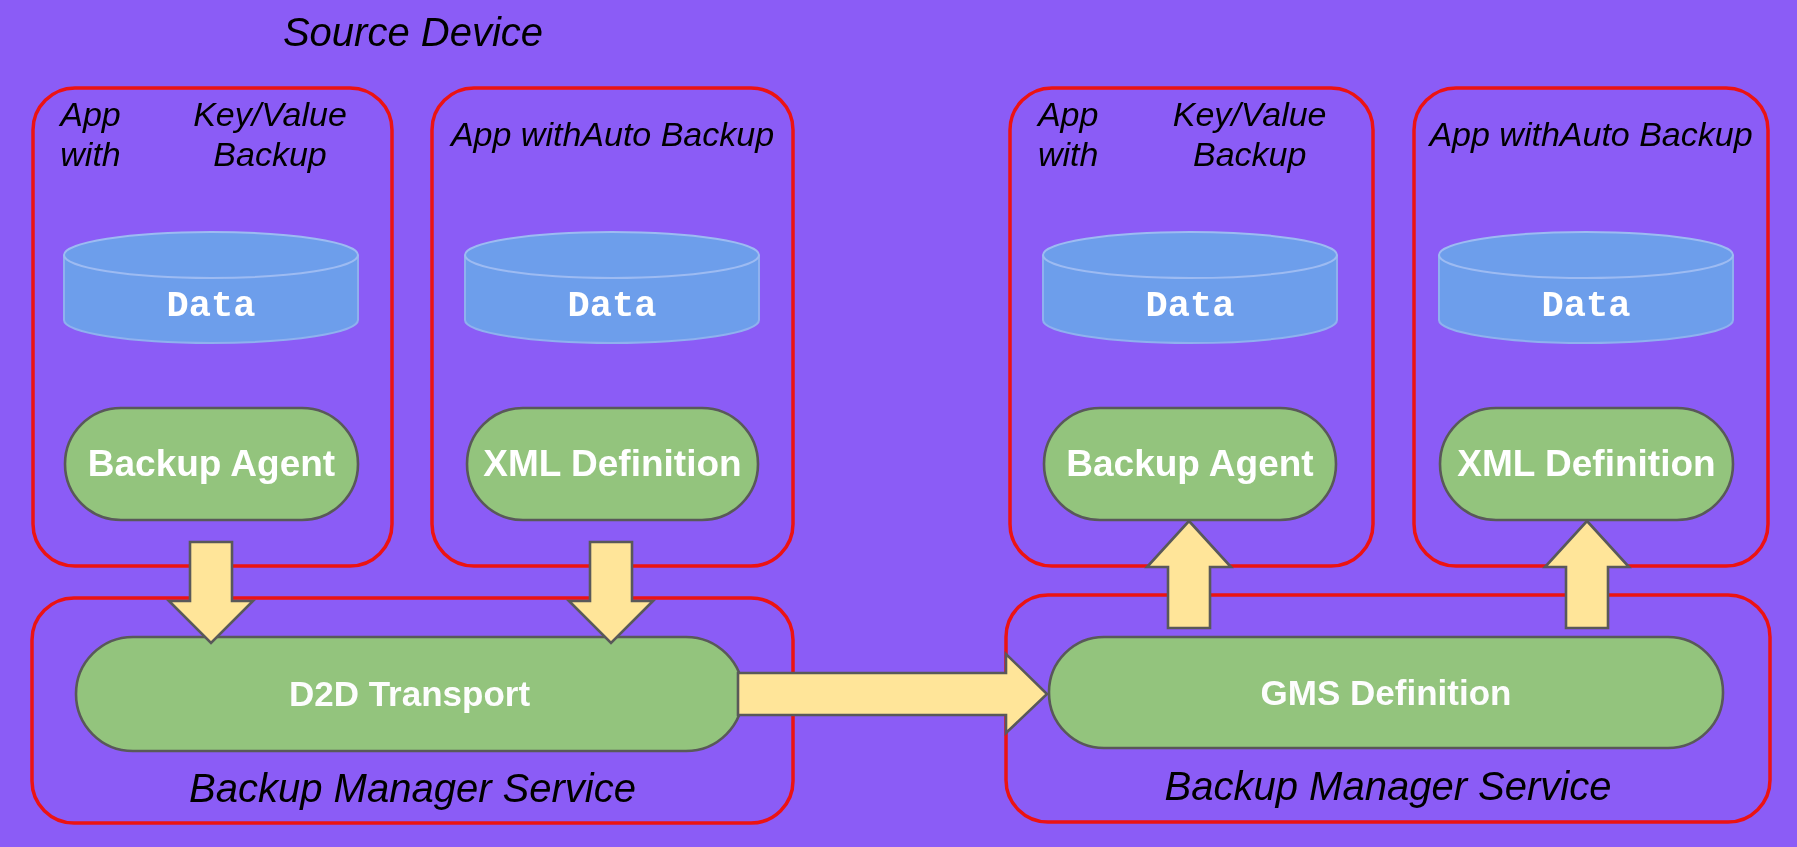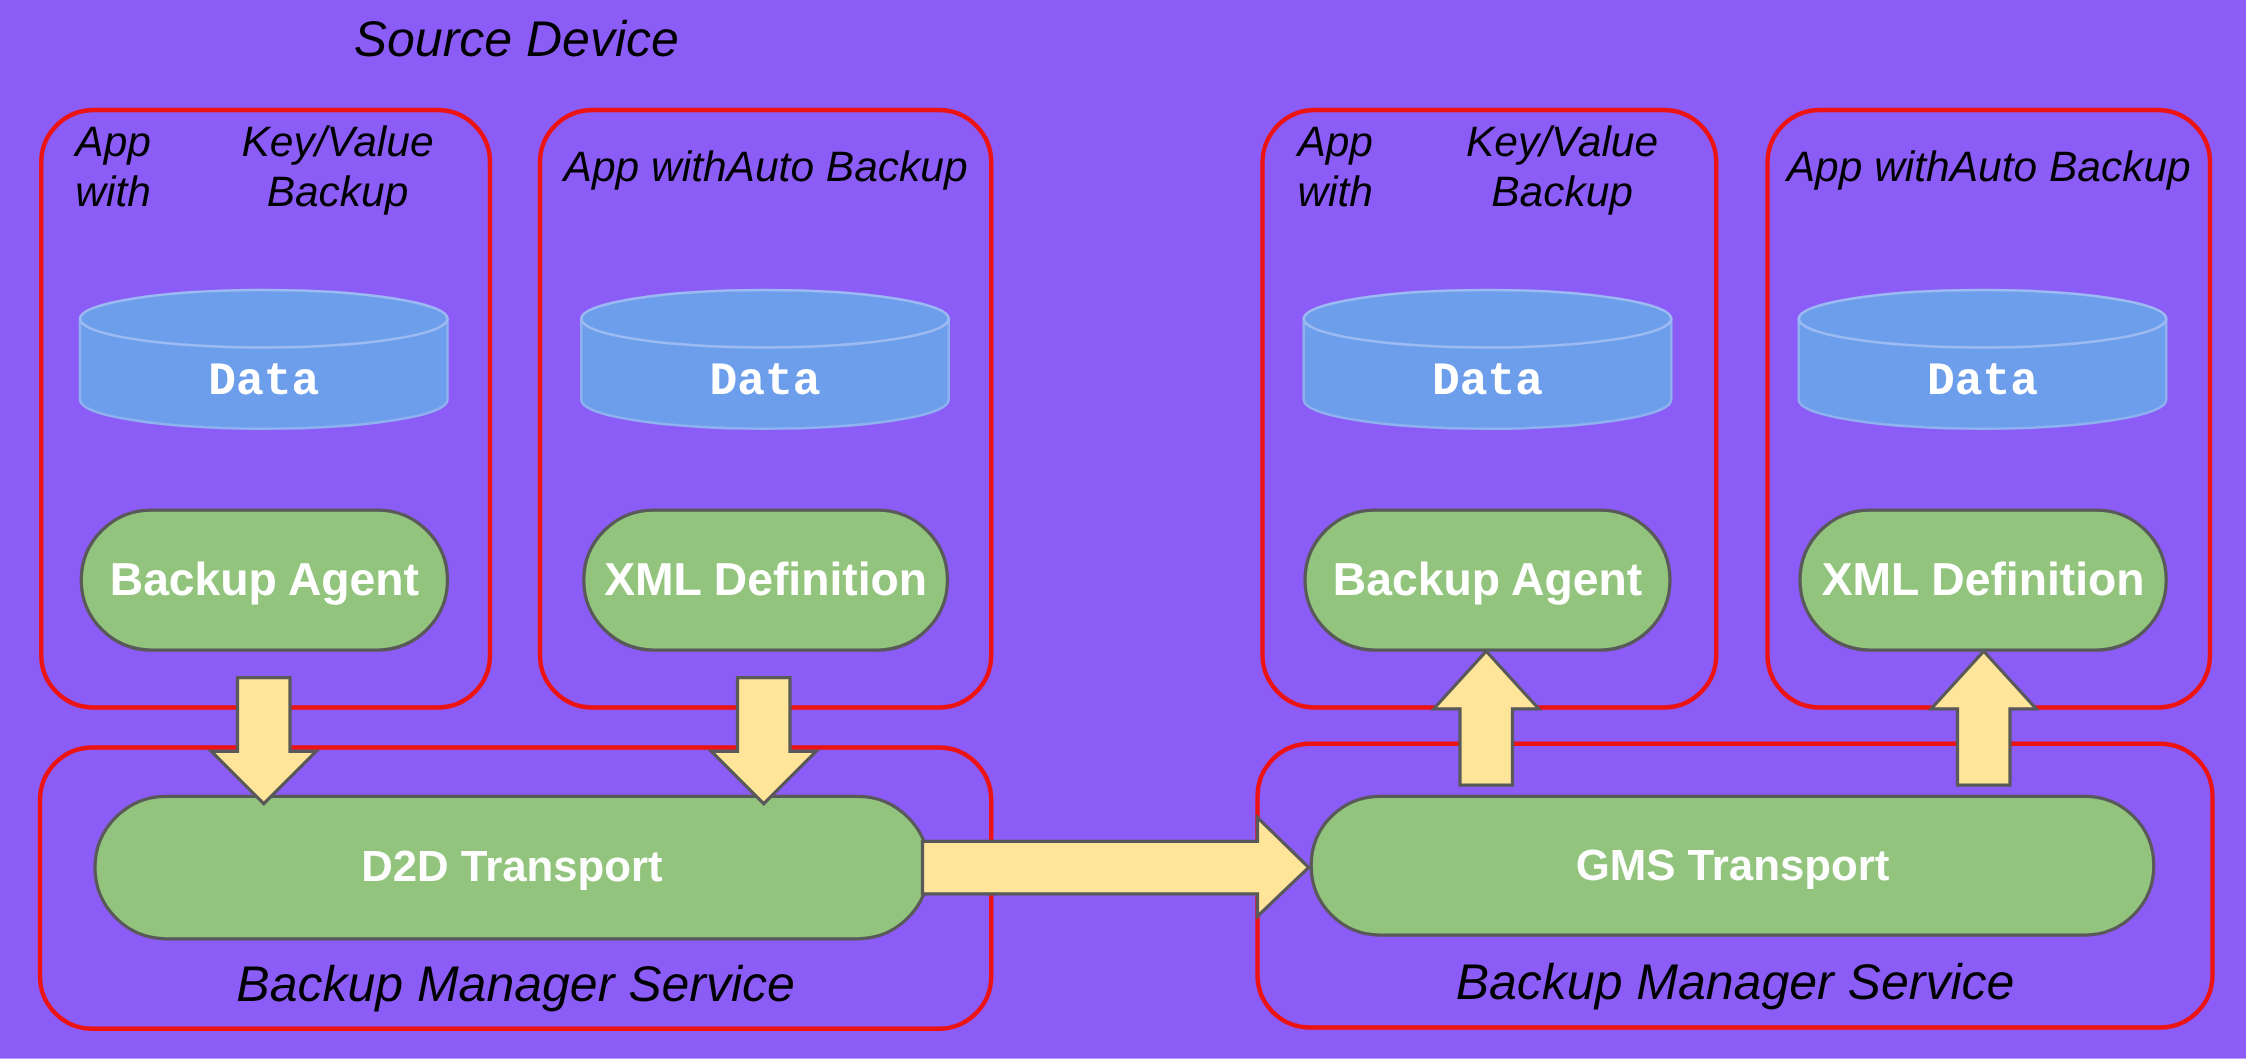--- a/index.html
+++ b/index.html
@@ -94,18 +94,18 @@
   <div class="lbl data-label" style="left:465px;top:283px;width:294px;height:46px">Data</div>
   <div class="lbl data-label" style="left:1043px;top:283px;width:294px;height:46px">Data</div>
   <div class="lbl data-label" style="left:1439px;top:283px;width:294px;height:46px">Data</div>
 
   <div class="lbl comp-label" style="left:65px;top:408px;width:293px;height:112px">Backup Agent</div>
   <div class="lbl comp-label" style="left:467px;top:408px;width:291px;height:112px">XML Definition</div>
   <div class="lbl comp-label" style="left:1044px;top:408px;width:292px;height:112px">Backup Agent</div>
   <div class="lbl comp-label" style="left:1440px;top:408px;width:293px;height:112px">XML Definition</div>
 
   <div class="lbl transport-label" style="left:76px;top:637px;width:667px;height:114px">D2D Transport</div>
-  <div class="lbl transport-label" style="left:1049px;top:637px;width:674px;height:111px">GMS Transport</div>
+  <div class="lbl transport-label" style="left:1049px;top:637px;width:674px;height:111px">GMS Definition</div>
 
   <div class="lbl bms-label" style="left:32px;top:765px;width:761px;height:46px">Backup Manager Service</div>
   <div class="lbl bms-label" style="left:1006px;top:763px;width:764px;height:46px">Backup Manager Service</div>
 
 </div>
 
 </body></html>

